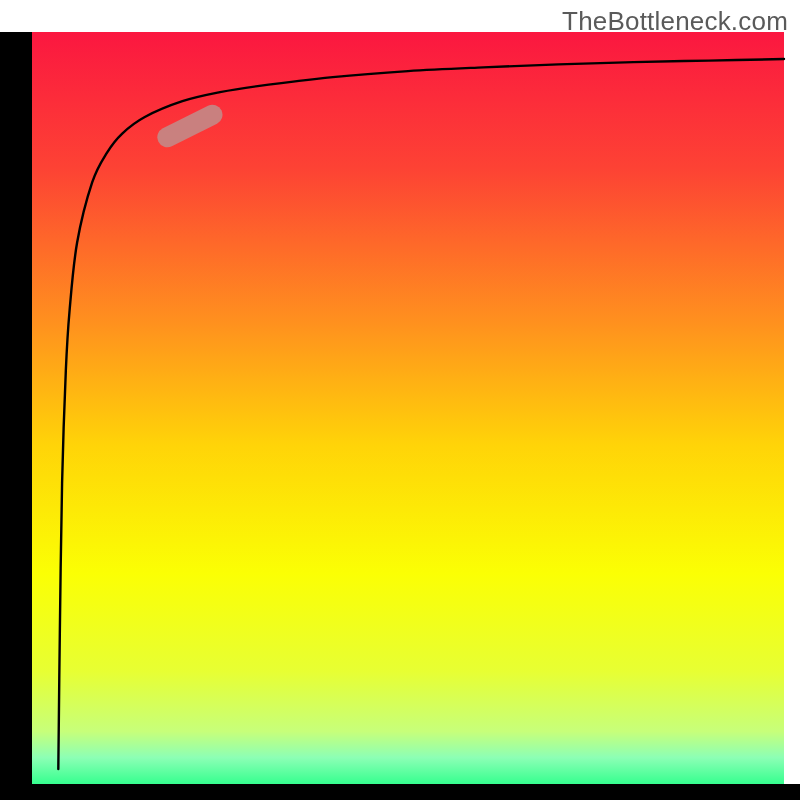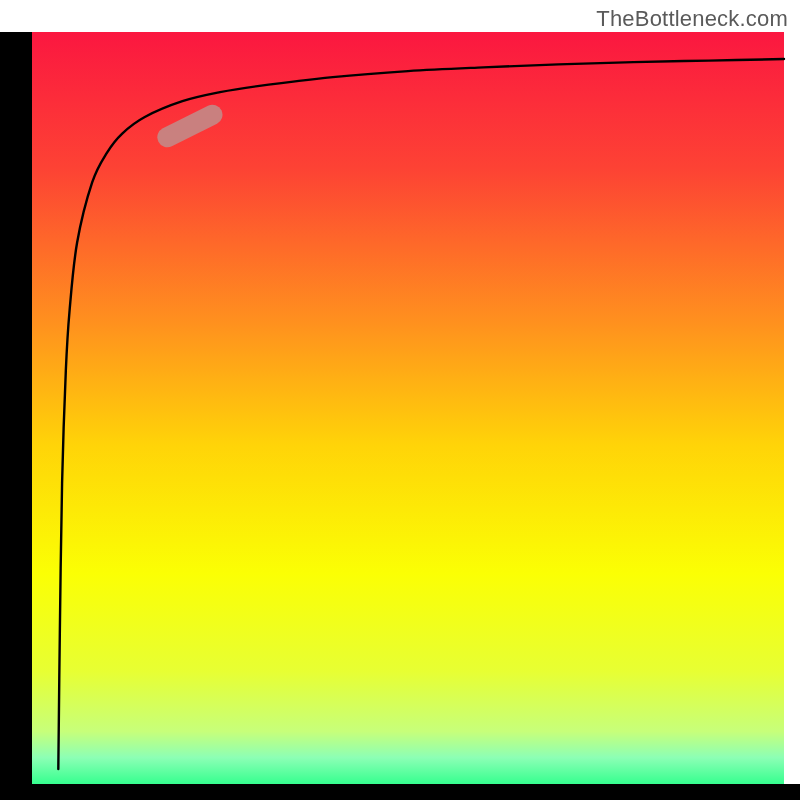--- a/index.html
+++ b/index.html
@@ -7,21 +7,21 @@
   .stage {
     position: relative;
     width: 800px;
     height: 800px;
   }
   .watermark {
     position: absolute;
     top: 6px;
     right: 12px;
     font-family: Arial, Helvetica, sans-serif;
-    font-size: 22px;
+    font-size: 26px;
     color: #5a5a5a;
     font-weight: 400;
     letter-spacing: 0.2px;
   }
   svg { display: block; }
 </style>
 </head>
 <body>
 
 <div class="stage">

